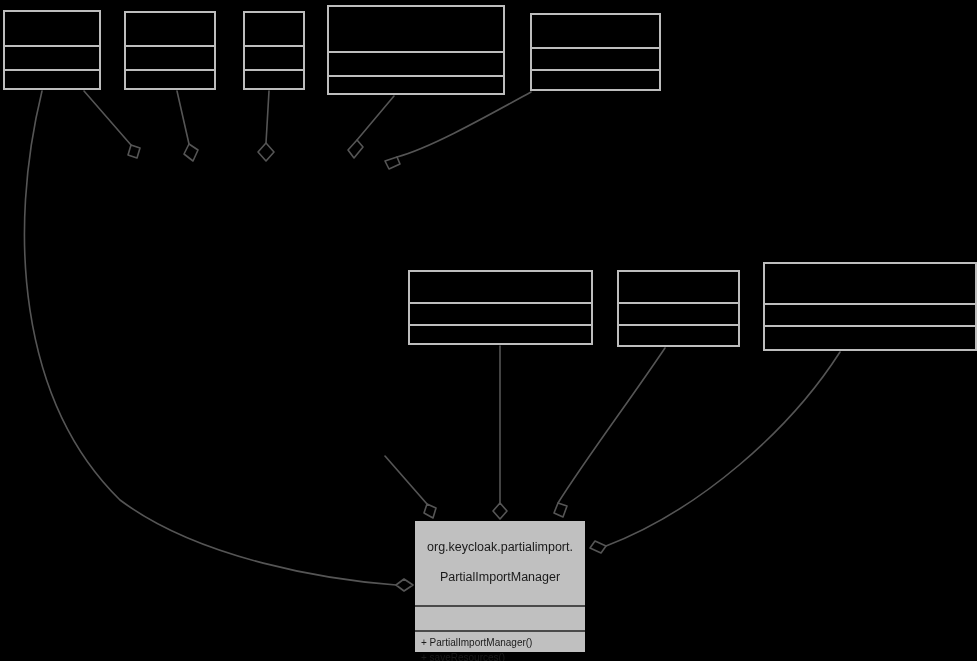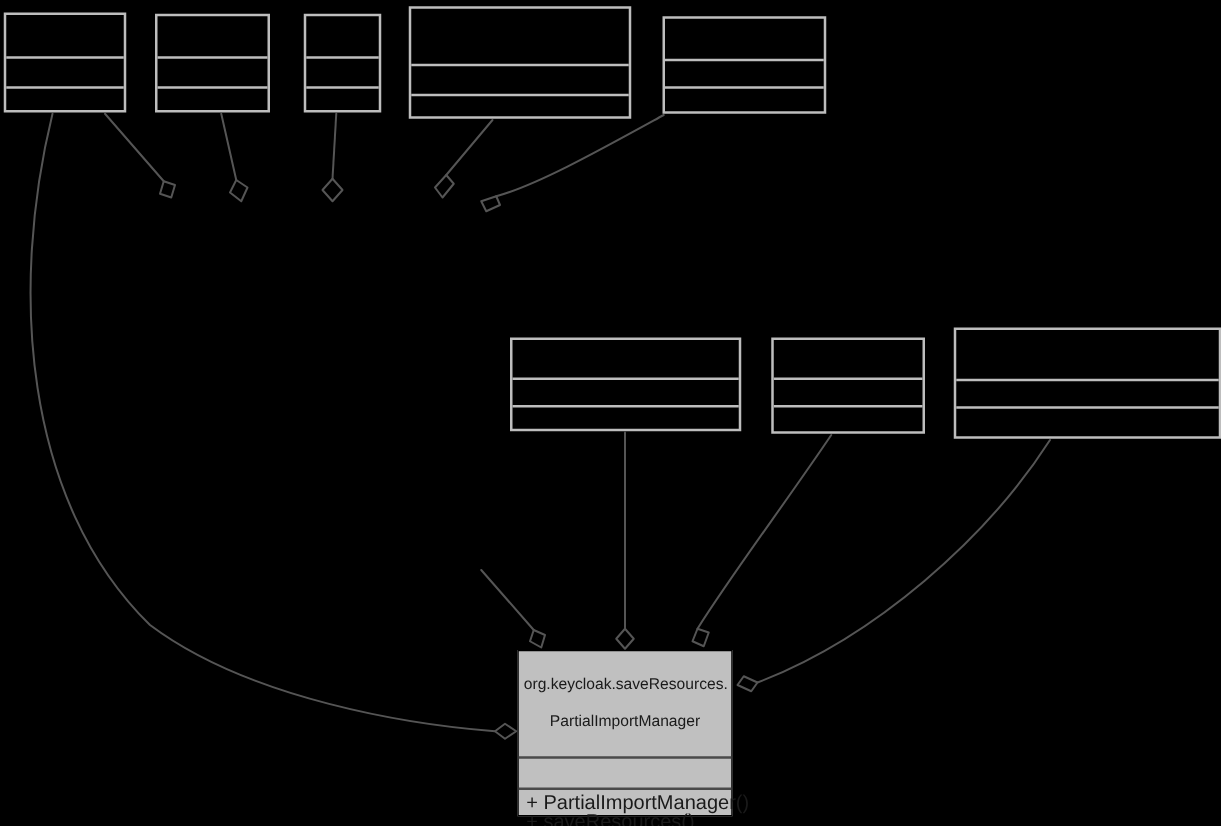--- a/index.html
+++ b/index.html
@@ -57,21 +57,21 @@
   .uml-class .attr-cmpt {
     box-sizing: border-box;
     height: 25px;
     border-bottom: 2px solid #4a4a4a;
   }
   .uml-class .ops-cmpt {
     box-sizing: border-box;
     padding: 3px 0 3px 6px;
   }
   .uml-class .op-row {
-    font-size: 16px;
+    font-size: 10px;
     line-height: 15px;
     white-space: pre;
   }
 </style>
 </head>
 <body>
 
 <div id="diagram-root">
 
   <svg id="edge-layer" viewBox="0 0 977 661" width="977" height="661">
@@ -153,21 +153,21 @@
 
   <div class="uml-box" style="left:763px; top:262px; width:214px; height:89px;">
     <div class="sep" style="top:39px;"></div>
     <div class="sep" style="top:61px;"></div>
     <span></span>
   </div>
 
   <div class="uml-class" style="left:414px; top:520px; width:172px; height:133px;">
 
     <div class="name-cmpt">
-      <div>org.keycloak.saveResources.</div>
+      <div>org.keycloak.partialimport.</div>
       <div>PartialImportManager</div>
     </div>
 
     <div class="attr-cmpt"></div>
 
     <div class="ops-cmpt">
       <div class="op-row">+ PartialImportManager()</div>
       <div class="op-row">+ saveResources()</div>
 
     </div>

